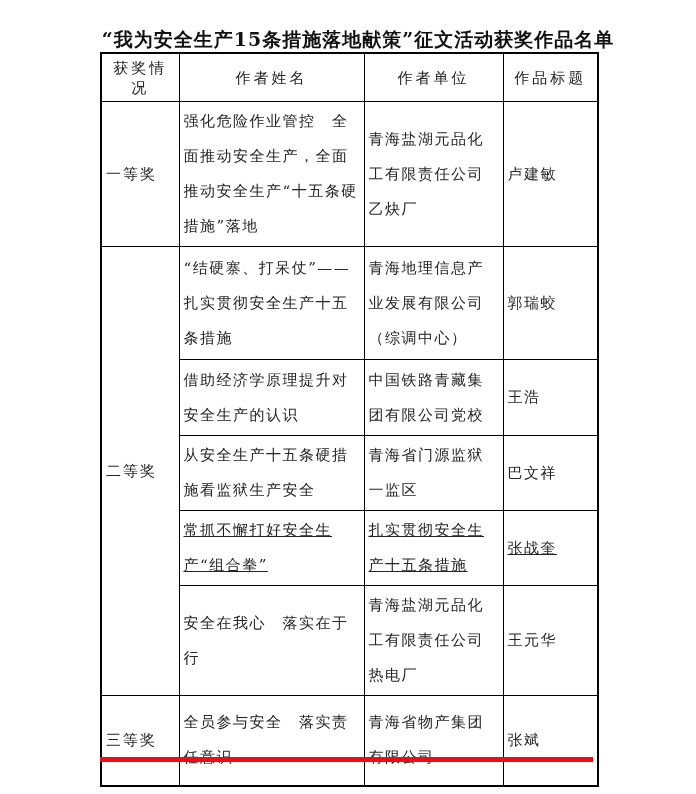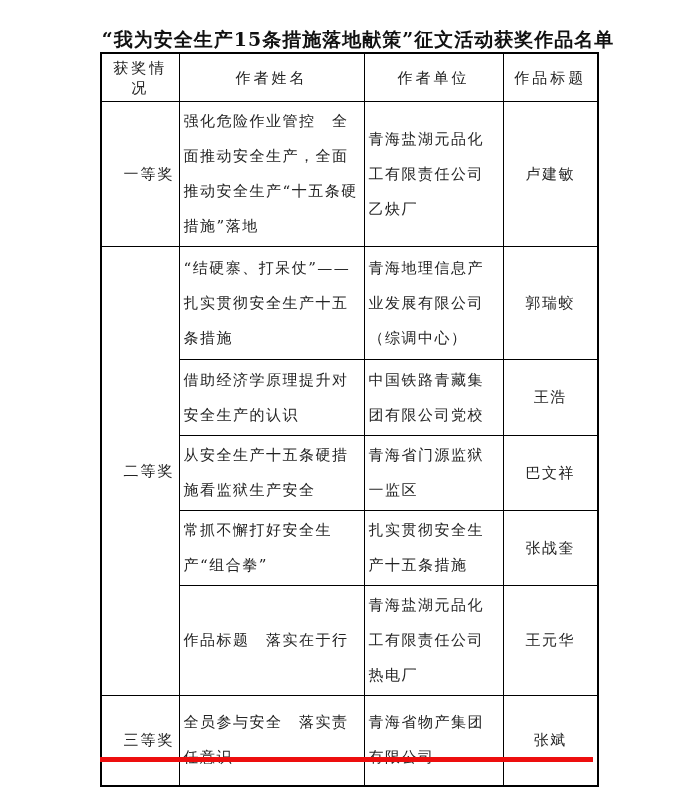--- a/index.html
+++ b/index.html
@@ -51,43 +51,43 @@
     overflow: hidden;
   }
   table.award-table { border: 2px solid #000000; }
   th.hdr {
     text-align: center;
     letter-spacing: 3px;
     height: 43px;
     line-height: 20px;
   }
   td.award {
-    text-align: right;
+    text-align: left;
     letter-spacing: 2px;
   }
   td.wtitle {
     text-align: left;
     padding-left: 9px;
     padding-right: 6px;
     letter-spacing: 1.5px;
   }
   td.org {
     letter-spacing: 1.5px;
     padding-left: 6px;
     padding-right: 6px;
   }
   td.pname {
-    text-align: center;
+    text-align: left;
     letter-spacing: 1.5px;
   }
   tr.r1 { height: 143px; }
   tr.r2 { height: 113px; }
   tr.r3 { height: 76px; }
   tr.r4 { height: 75px; margin-left: 8px; }
-  tr.r5 { height: 73px; }
+  tr.r5 { height: 73px; text-decoration: underline; }
   tr.r6 { height: 108px; }
   tr.r7 { height: 90px; }
   .red-underline {
     position: absolute;
     left: 100px;
     top: 757px;
     width: 493px;
     height: 5px;
     background: #ed0e0e;
   }
@@ -141,21 +141,21 @@
       <td class="pname">巴文祥</td>
     </tr>
 
     <tr class="r5">
       <td class="wtitle">常抓不懈打好安全生产“组合拳”</td>
       <td class="org">扎实贯彻安全生产十五条措施</td>
       <td class="pname">张战奎</td>
     </tr>
 
     <tr class="r6">
-      <td class="wtitle">作品标题　落实在于行</td>
+      <td class="wtitle">安全在我心　落实在于行</td>
       <td class="org">青海盐湖元品化工有限责任公司热电厂</td>
       <td class="pname">王元华</td>
     </tr>
 
     <tr class="r7">
       <td class="award">三等奖</td>
       <td class="wtitle">全员参与安全　落实责任意识</td>
       <td class="org">青海省物产集团有限公司</td>
       <td class="pname">张斌</td>
     </tr>

